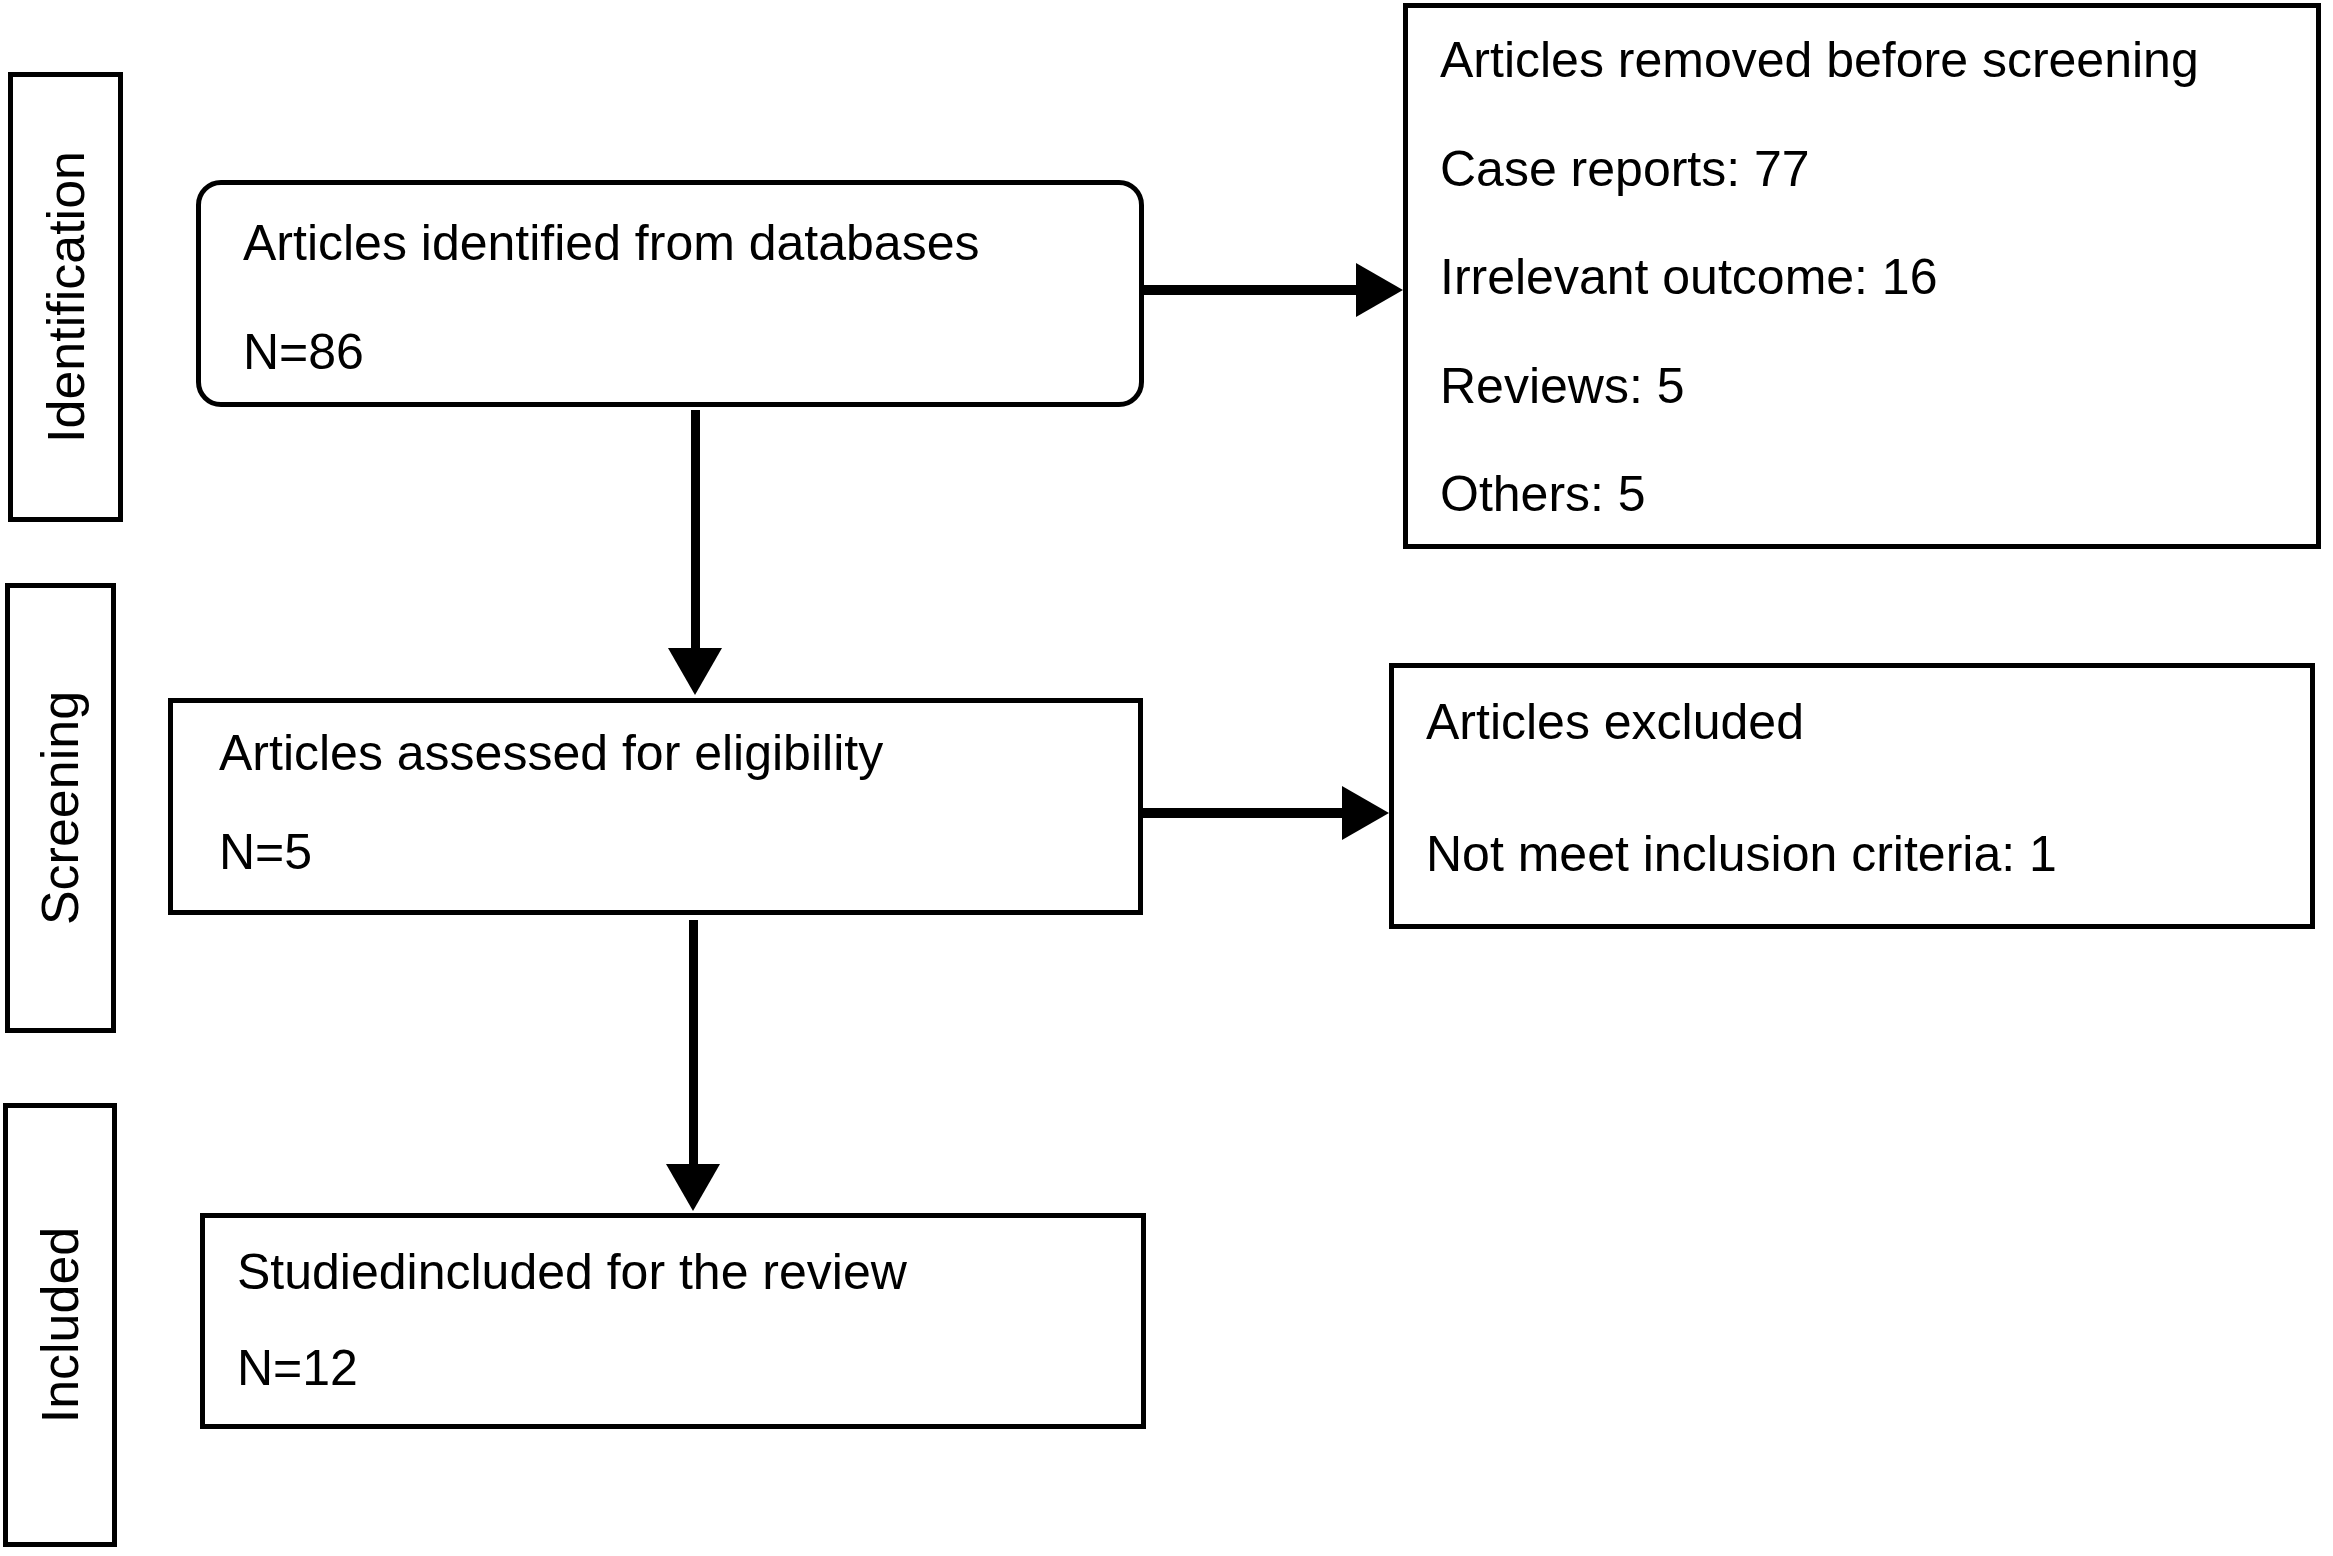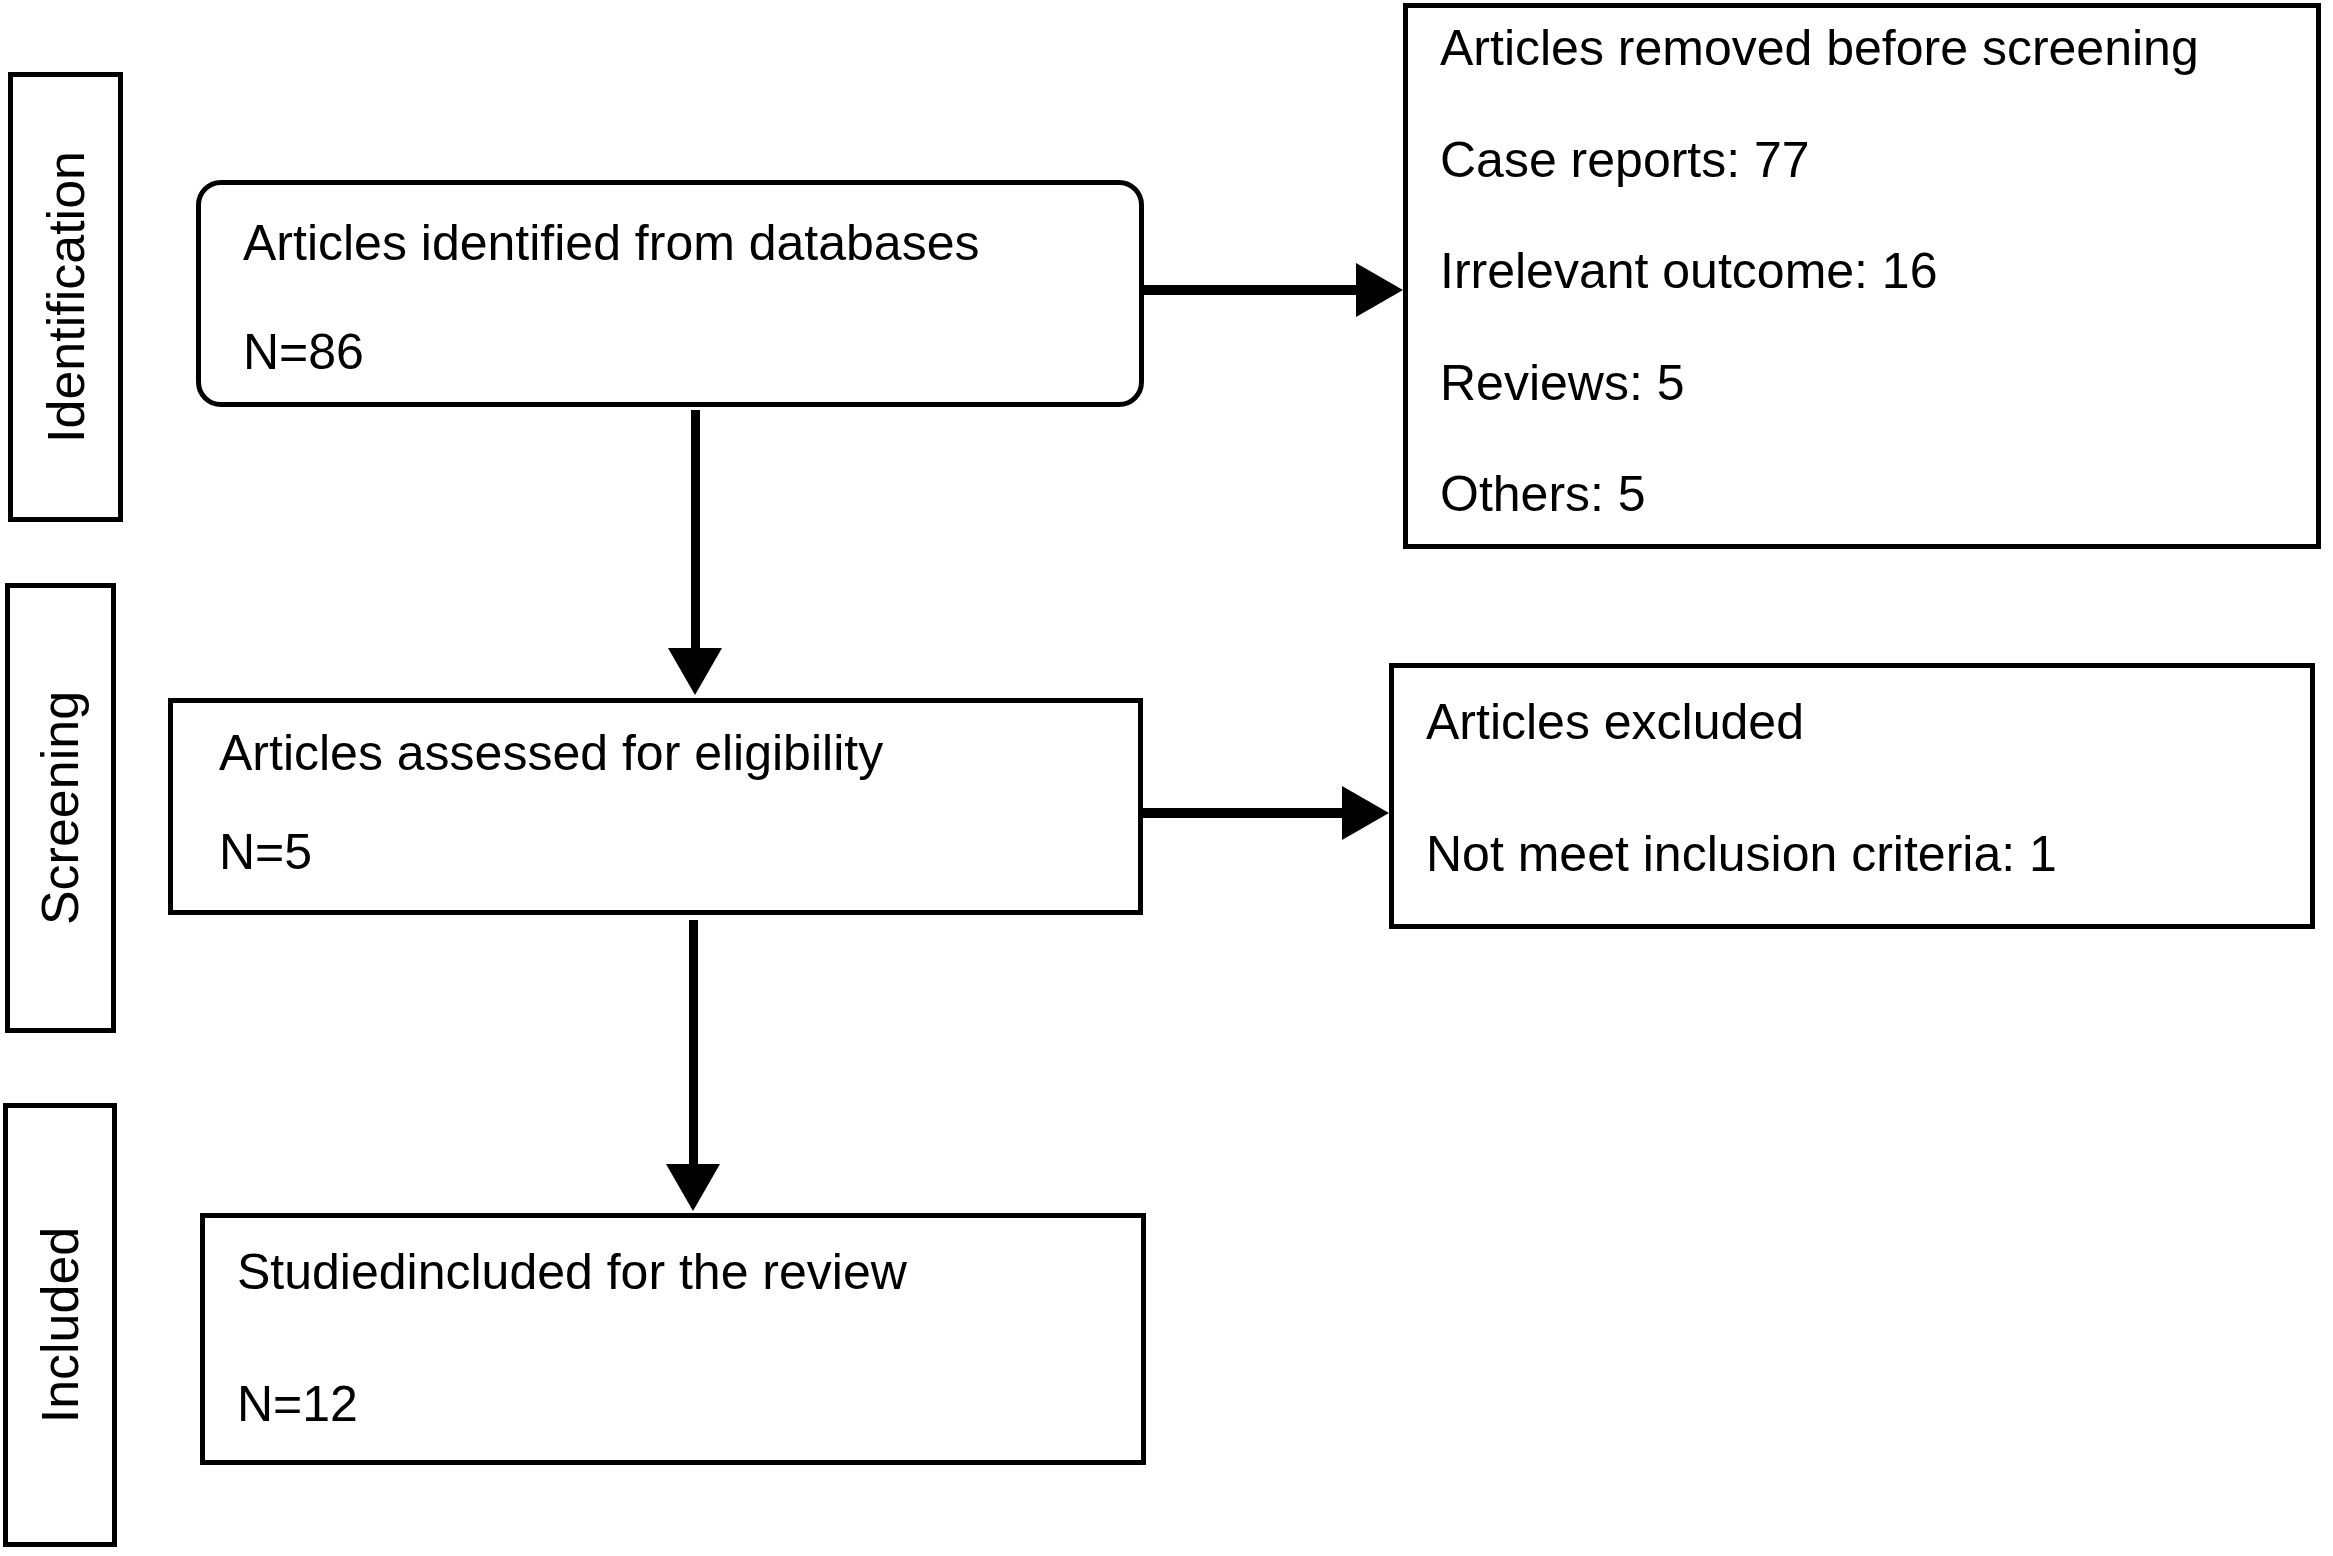--- a/index.html
+++ b/index.html
@@ -43,25 +43,25 @@
     box-sizing: border-box;
     background: #ffffff;
     display: flex;
     flex-direction: column;
     justify-content: space-between;
     font-size: 50px;
   }
   .fbox .line { line-height: 56px; white-space: nowrap; }
   .box-identified { left: 196px; top: 180px;  width: 948px; height: 227px; padding: 30px 16px 22px 42px; border-radius: 25px; }
   .box-assessed   { left: 168px; top: 698px;  width: 975px; height: 217px; padding: 22px 16px 30px 46px; }
-  .box-included   { left: 200px; top: 1213px; width: 946px; height: 252px; padding: 26px 16px 28px 32px; }
+  .box-included   { left: 200px; top: 1213px; width: 946px; height: 216px; padding: 26px 16px 28px 32px; }
 
   .box-removed {
     left: 1403px; top: 3px; width: 918px; height: 546px;
-    padding: 12px 10px 22px 32px;
+    padding: 24px 10px 22px 32px;
   }
   .box-excluded {
     left: 1389px; top: 663px; width: 926px; height: 266px;
     justify-content: flex-start;
     gap: 76px;
     padding: 26px 10px 0 32px;
   }
 
   
   .shaft-v {

